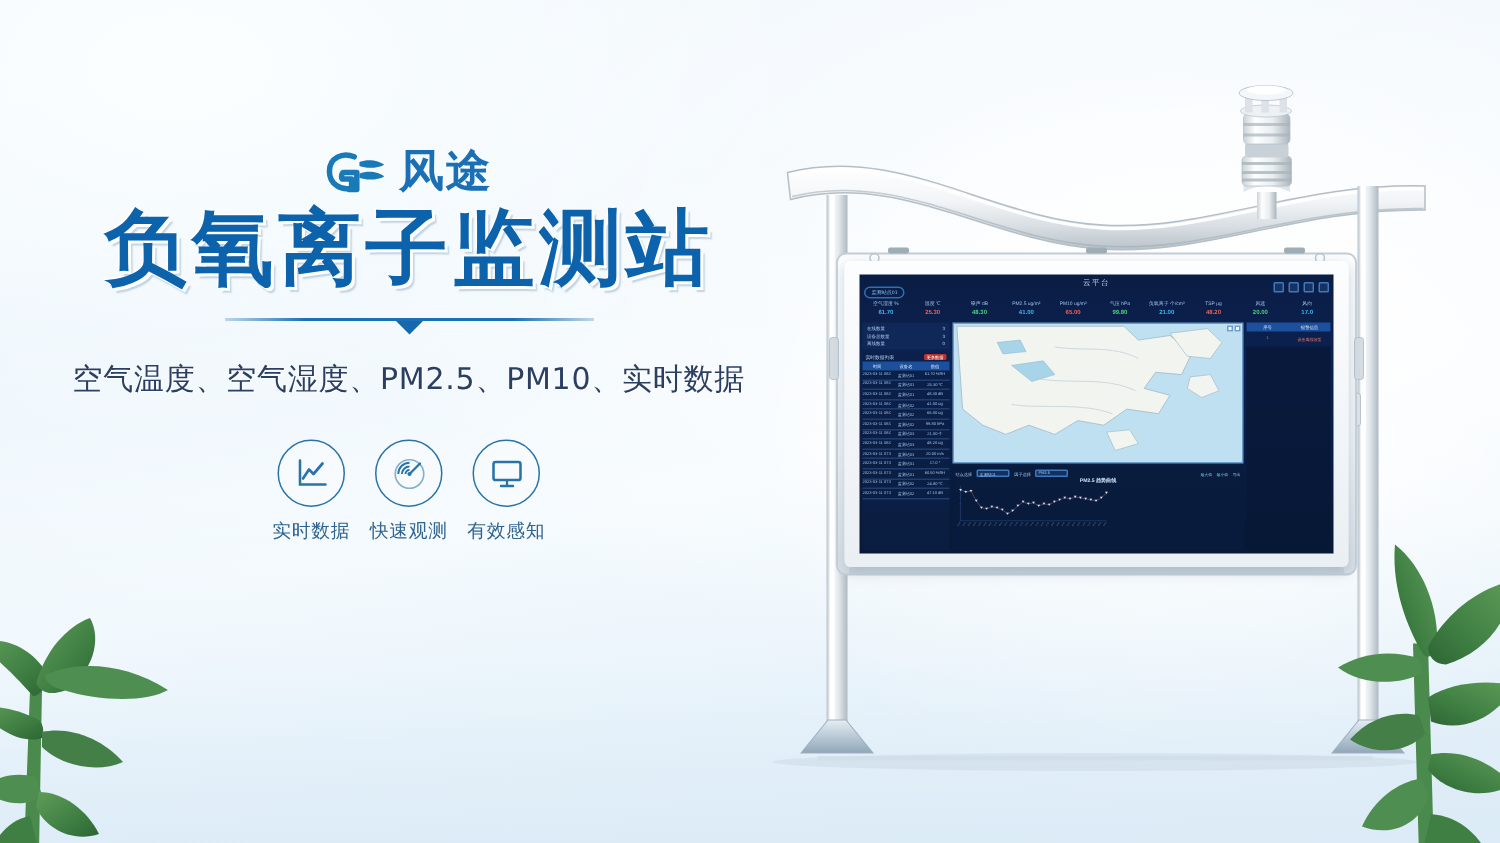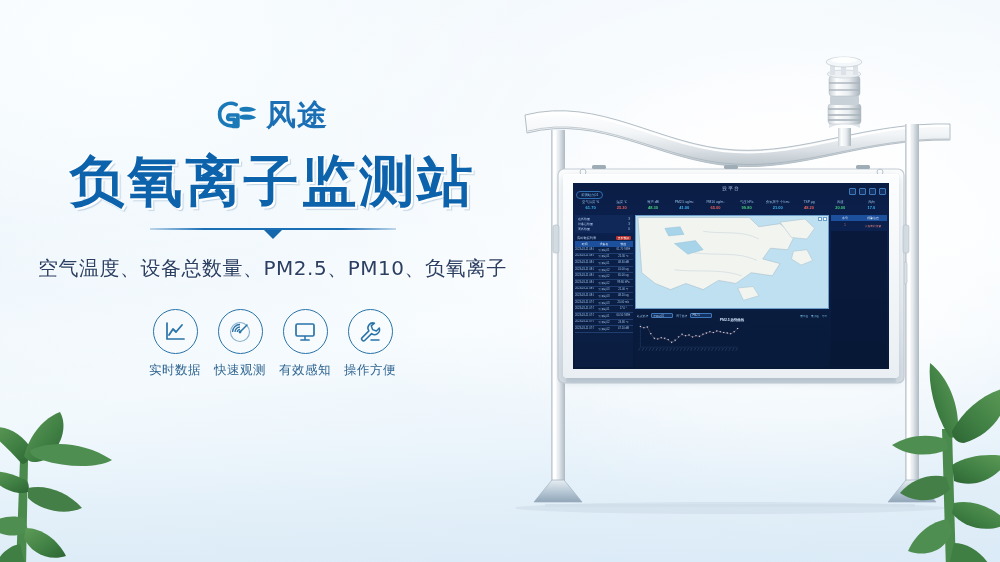--- a/index.html
+++ b/index.html
@@ -40,21 +40,21 @@
   .logo-row { display:flex; align-items:center; gap:9px; height:38px;justify-content:space-between; }
   .logo-mark { width:40px; height:30px; display:block; }
   .logo-text {
     font-size:30px; font-weight:bold; color:#1a6fb5;
     letter-spacing:1px; line-height:1;
     font-family:"DejaVu Sans","Liberation Sans",sans-serif;
   }
 
   
   .main-title {
-    margin-top:18px;
+    margin-top:2px;
     font-size:55px; font-weight:bold; letter-spacing:3px;
     color:#0d63ab; line-height:1.08;
     font-family:"DejaVu Sans","Liberation Sans",sans-serif;
     text-shadow:
       2px 2px 0 #ffffff,
       3px 3px 1px rgba(150,180,205,.55),
       -1px -1px 0 rgba(255,255,255,.9);
     white-space:nowrap;
   }
 
@@ -652,21 +652,21 @@
   </div>
 
   <h1 class="main-title">负氧离子监测站</h1>
 
   <div class="divider-wrap">
     <div class="divider-line"></div>
     <div class="divider-tri"></div>
   </div>
 
   <div class="subtitle">
-    <div>空气温度、设备总数量、PM2.5、PM10、负氧离子</div>
+    <div>空气温度、空气湿度、PM2.5、PM10、实时数据</div>
   </div>
 
   <div class="features">
     <div class="feature">
       <div class="feature-circle">
         <svg width="24" height="22" viewBox="0 0 24 22">
           <path d="M4 2 L4 18 L21 18" fill="none" stroke="#2a73a8" stroke-width="1.7" stroke-linecap="round"></path>
           <path d="M6 14 L10 8 L13 11 L19 4" fill="none" stroke="#2a73a8" stroke-width="1.8" stroke-linecap="round" stroke-linejoin="round"></path>
         </svg>
       </div>
@@ -691,30 +691,20 @@
       <div class="feature-circle">
         <svg width="24" height="22" viewBox="0 0 24 22">
           <rect x="3" y="3" width="18" height="12" rx="1.4" fill="none" stroke="#2a73a8" stroke-width="1.7"></rect>
           <path d="M8 19 L16 19" fill="none" stroke="#2a73a8" stroke-width="1.7" stroke-linecap="round"></path>
           <path d="M12 15 L12 19" fill="none" stroke="#2a73a8" stroke-width="1.5"></path>
         </svg>
       </div>
       <div class="feature-label">有效感知</div>
     </div>
 
-    <div class="feature">
-      <div class="feature-circle">
-        <svg width="24" height="24" viewBox="0 0 24 24">
-          <path d="M16.5 3.2 a5 5 0 0 0 -5.6 7.7 L4.2 17.6 a1.9 1.9 0 0 0 2.7 2.7 l6.7 -6.7
-                   a5 5 0 0 0 7.7 -5.6 L18.4 11 L14.6 9.6 L13.2 5.8 Z" fill="none" stroke="#2a73a8" stroke-width="1.5" stroke-linejoin="round"></path>
-          <path d="M13 20 L21 20" fill="none" stroke="#2a73a8" stroke-width="1.5" stroke-linecap="round"></path>
-        </svg>
-      </div>
-      <div class="feature-label">操作方便</div>
-    </div>
   </div>
 
 </div>
 
 <svg class="plant plant-l" viewBox="0 0 175 200">
   <defs>
     <linearGradient id="leafL" x1="0" y1="0" x2="1" y2="1">
       <stop offset="0%" stop-color="#5e9c57"></stop>
         <stop offset="60%" stop-color="#3f7f43"></stop>
       <stop offset="100%" stop-color="#2d6534"></stop>

